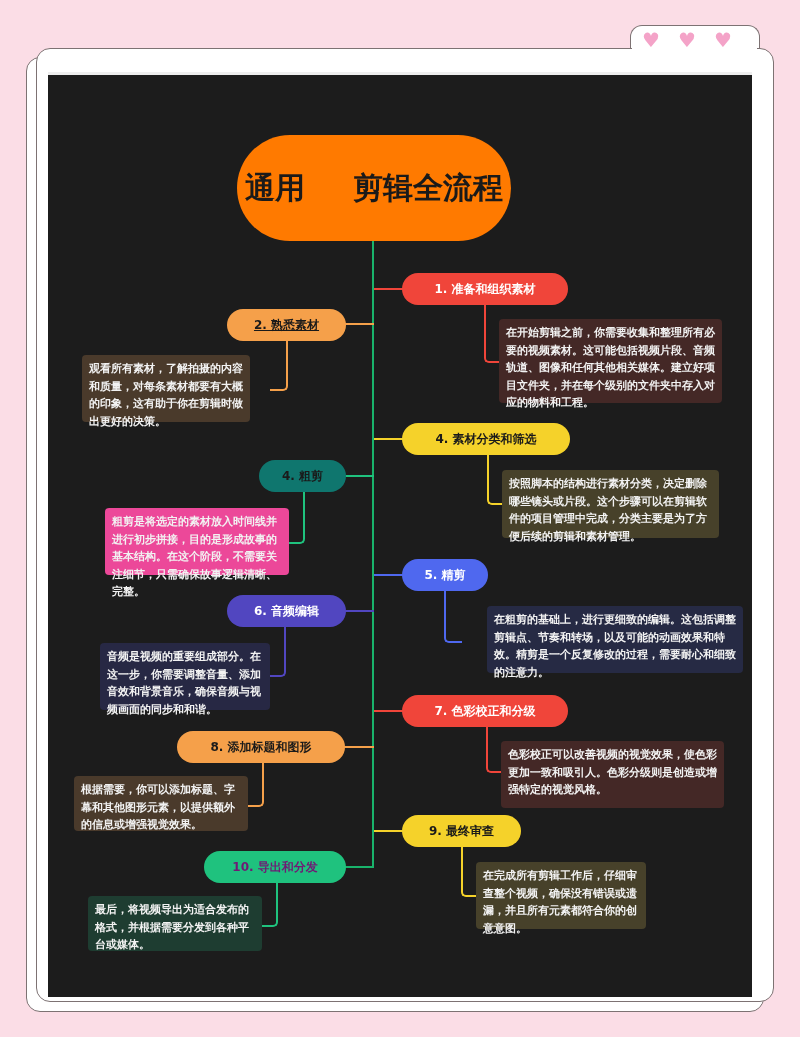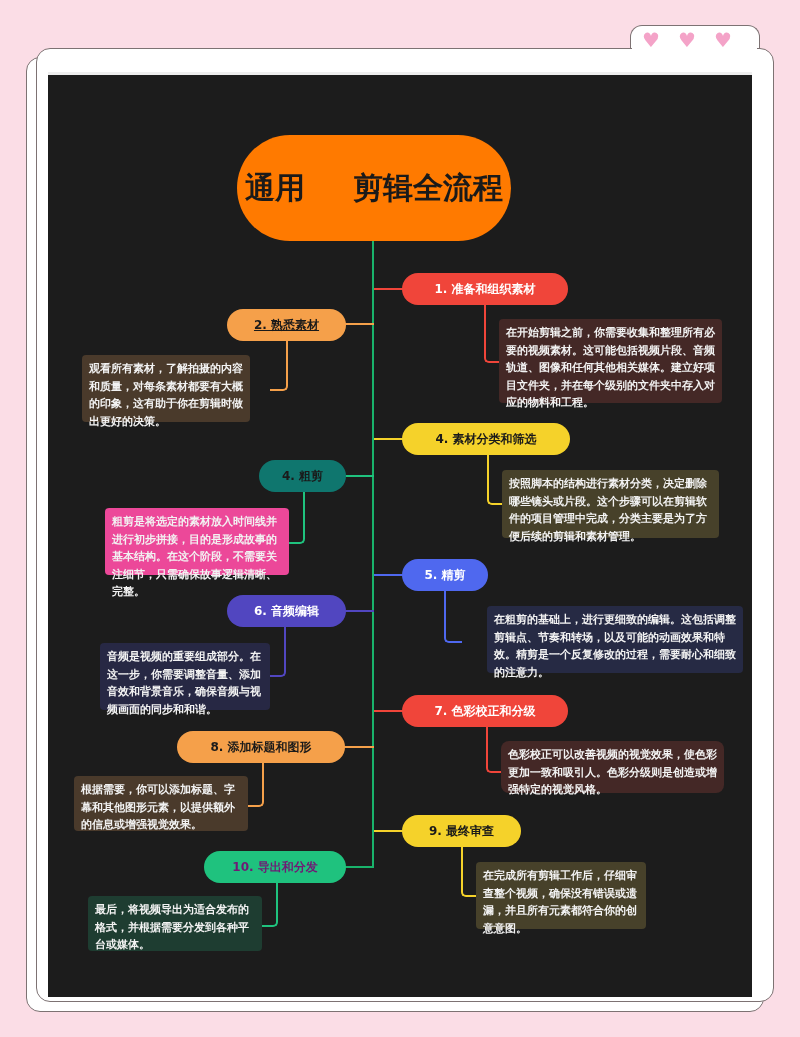--- a/index.html
+++ b/index.html
@@ -96,21 +96,21 @@
 <div class="desc" style="left:459px;top:606px;width:256px;height:67px;background:#262a44;margin-left:28px;">在粗剪的基础上，进行更细致的编辑。这包括调整剪辑点、节奏和转场，以及可能的动画效果和特效。精剪是一个反复修改的过程，需要耐心和细致的注意力。</div>
 
 <div class="line" style="left:344px;top:610px;width:30px;height:2px;background:#5146c0;"></div>
 <div class="node" style="left:227px;top:595px;width:119px;background:#5146c0;color:#fff;">6. 音频编辑</div>
 <div class="line" style="left:268px;top:627px;width:16px;height:48px;border-right:2px solid #5146c0;border-bottom:2px solid #5146c0;border-radius:0 0 5px 0;"></div>
 <div class="desc" style="left:100px;top:643px;width:170px;height:67px;background:#272844;">音频是视频的重要组成部分。在这一步，你需要调整音量、添加音效和背景音乐，确保音频与视频画面的同步和和谐。</div>
 
 <div class="line" style="left:374px;top:710px;width:30px;height:2px;background:#f0453a;"></div>
 <div class="node" style="left:402px;top:695px;width:166px;background:#f0453a;color:#fff;">7. 色彩校正和分级</div>
 <div class="line" style="left:486px;top:727px;width:16px;height:44px;border-left:2px solid #f0453a;border-bottom:2px solid #f0453a;border-radius:0 0 0 5px;"></div>
-<div class="desc" style="left:501px;top:741px;width:223px;height:52px;background:#442826;border-radius:8px;">色彩校正可以改善视频的视觉效果，使色彩更加一致和吸引人。色彩分级则是创造或增强特定的视觉风格。</div>
+<div class="desc" style="left:501px;top:741px;width:223px;height:67px;background:#442826;">色彩校正可以改善视频的视觉效果，使色彩更加一致和吸引人。色彩分级则是创造或增强特定的视觉风格。</div>
 
 <div class="line" style="left:344px;top:746px;width:30px;height:2px;background:#f5a04a;"></div>
 <div class="node" style="left:177px;top:731px;width:168px;background:#f5a04a;color:#1a1a1a;">8. 添加标题和图形</div>
 <div class="line" style="left:246px;top:763px;width:16px;height:42px;border-right:2px solid #f5a04a;border-bottom:2px solid #f5a04a;border-radius:0 0 5px 0;"></div>
 <div class="desc" style="left:74px;top:776px;width:174px;height:55px;background:#4a3a2b;">根据需要，你可以添加标题、字幕和其他图形元素，以提供额外的信息或增强视觉效果。</div>
 
 <div class="line" style="left:374px;top:830px;width:30px;height:2px;background:#f5d22a;"></div>
 <div class="node" style="left:402px;top:815px;width:119px;background:#f5d22a;color:#1a1a1a;">9. 最终审查</div>
 <div class="line" style="left:461px;top:847px;width:16px;height:48px;border-left:2px solid #f5d22a;border-bottom:2px solid #f5d22a;border-radius:0 0 0 5px;"></div>
 <div class="desc" style="left:476px;top:862px;width:170px;height:67px;background:#47412a;">在完成所有剪辑工作后，仔细审查整个视频，确保没有错误或遗漏，并且所有元素都符合你的创意意图。</div>

